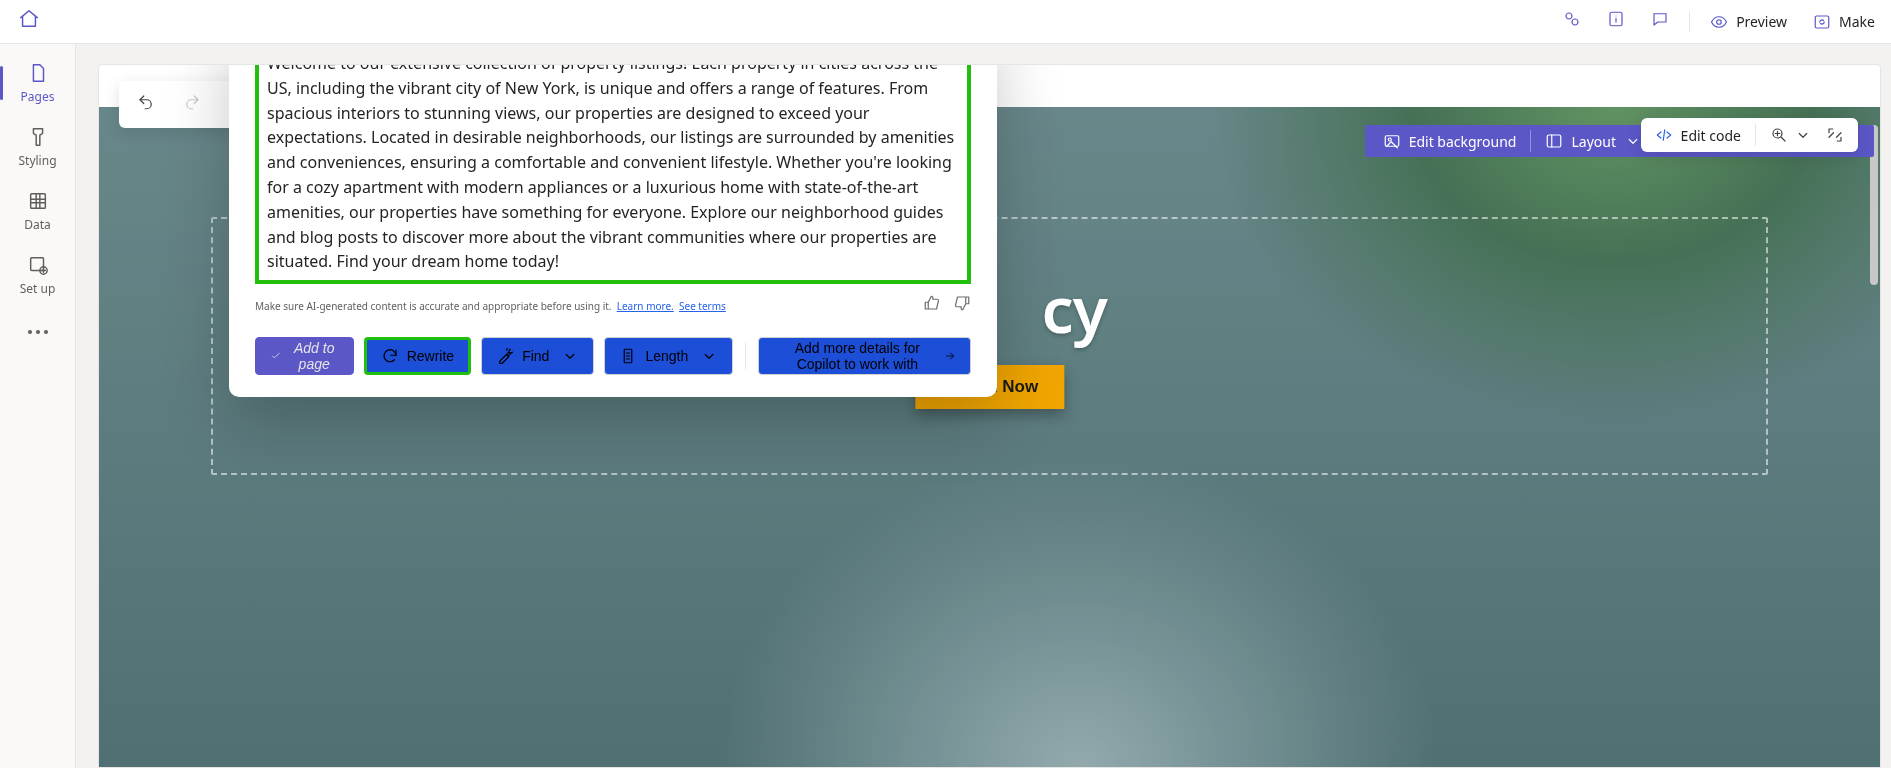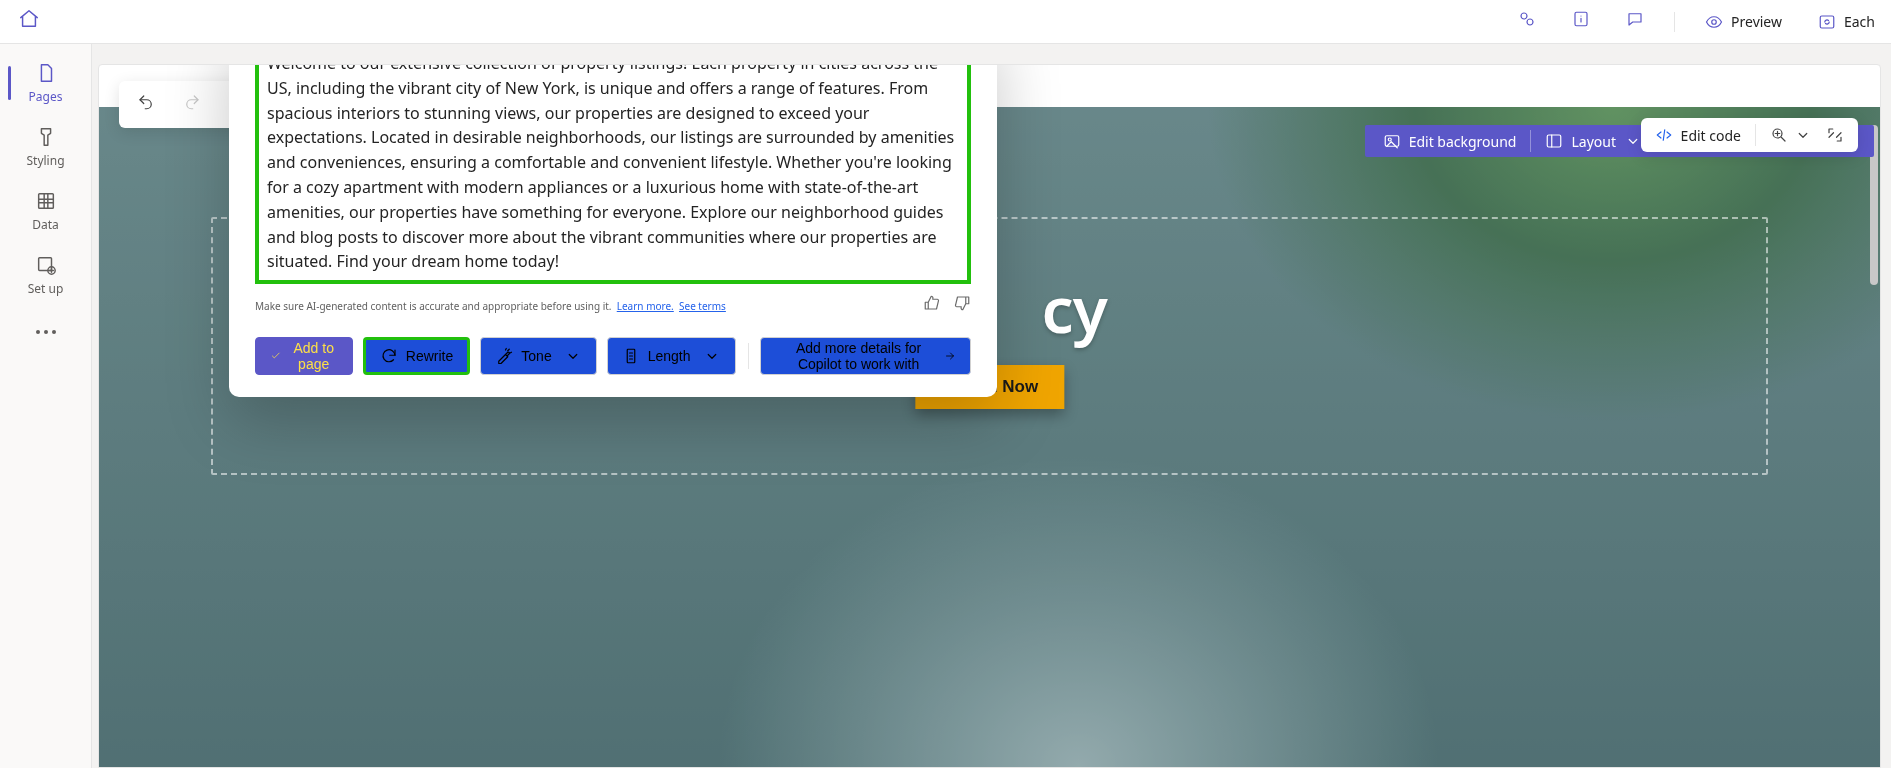--- a/index.html
+++ b/index.html
@@ -17,28 +17,28 @@
     --highlight:#22c00d;
   }
   *{box-sizing:border-box;}
   body{margin:0;font-family:"Segoe UI",system-ui,-apple-system,Roboto,Arial,sans-serif;color:var(--text);background:#fff;overflow:hidden;}
   .app{display:grid;grid-template-rows:44px 1fr;height:768px;width:1891px;position:relative;}
 
   
   .topbar{display:flex;align-items:center;border-bottom:1px solid var(--border-light);background:#fff;padding:0 10px 0 12px;gap:8px;position:relative;z-index:5;}
   .topbar .home{color:var(--purple);padding:6px;border-radius:4px;}
   .topbar-spacer{flex:1;}
-  .topbar-right{display:flex;align-items:center;gap:24px;}
+  .topbar-right{display:flex;align-items:center;gap:14px;}
   .topbar-right .icon-btn{color:var(--purple);padding:4px 6px;border-radius:4px;}
   .topbar-right .sep{width:1px;height:20px;background:var(--border-light);}
   .topbar-right .label-btn{display:flex;align-items:center;gap:8px;color:#242424;font-size:14px;padding:4px 6px;}
   .topbar-right .label-btn svg{color:var(--purple);}
 
   
-  .rail{position:absolute;left:0;top:44px;bottom:0;width:92px;background:#faf9f8;border-right:1px solid var(--border-light);display:flex;flex-direction:column;align-items:center;padding-top:8px;gap:2px;z-index:3;}
+  .rail{position:absolute;left:0;top:44px;bottom:0;width:76px;background:#faf9f8;border-right:1px solid var(--border-light);display:flex;flex-direction:column;align-items:center;padding-top:8px;gap:2px;z-index:3;}
   .rail-item{display:flex;flex-direction:column;align-items:center;justify-content:center;width:68px;height:62px;border-radius:4px;color:#605e5c;font-size:12px;gap:4px;cursor:pointer;position:relative;}
   .rail-item.active{color:var(--purple);}
   .rail-item.active::before{content:"";position:absolute;left:-4px;top:14px;width:3px;height:34px;background:var(--purple);border-radius:2px;}
   .rail-item svg{width:22px;height:22px;}
   .rail-more{margin-top:4px;color:#605e5c;width:68px;height:40px;display:flex;align-items:center;justify-content:center;}
   .rail-more span{width:4px;height:4px;border-radius:50%;background:#605e5c;margin:0 2px;}
 
   
   .canvas-shell{position:absolute;left:76px;top:44px;right:0;bottom:0;background:#f3f2f1;overflow:hidden;}
   .canvas-inner{position:absolute;left:22px;right:10px;top:20px;bottom:0;background:#fff;border:1px solid var(--border-light);border-radius:4px 4px 0 0;overflow:hidden;}
@@ -77,21 +77,21 @@
   
   .copilot{position:absolute;left:130px;top:-44px;width:768px;background:#fff;border-radius:10px;box-shadow:0 24px 64px rgba(0,0,0,.22);z-index:60;padding:0 0 22px 0;}
   .copilot-body{padding:20px 26px 8px 26px;}
   .gen-text{border:4px solid var(--highlight);padding:6px 8px;font-size:16px;line-height:1.55;color:#242424;}
   .disclaimer{display:flex;align-items:center;justify-content:space-between;margin-top:10px;}
   .disclaimer .txt{font-size:10px;color:var(--text-muted);}
   .disclaimer a{color:var(--blue-link);text-decoration:underline;}
   .disclaimer .fb{display:flex;gap:12px;color:#6b6b6b;}
   .copilot-actions{display:flex;align-items:center;gap:10px;padding:12px 26px 0 26px;}
   .btn{display:inline-flex;align-items:center;gap:8px;height:38px;padding:0 14px;border-radius:4px;border:1px solid var(--border);background:#1d4ed8;font-size:14px;cursor:pointer;}
-  .btn.primary{background:var(--purple);border-color:var(--purple);color:#fde047;}
+  .btn.primary{background:var(--purple);border-color:var(--purple);color:#e5e5e5;font-style:italic;}
   .btn.highlight{border:3px solid var(--highlight);}
   .btn .chev{margin-left:4px;}
   .action-sep{width:1px;height:26px;background:var(--border-light);margin:0 2px;}
   .more-details{display:inline-flex;align-items:center;gap:2px;}
 
   
   .scroll-thumb{position:absolute;right:0;top:0;bottom:0;width:12px;background:transparent;}
   .scroll-thumb .bar{position:absolute;right:2px;top:60px;width:8px;height:160px;background:#c8c8c8;border-radius:4px;}
 
   
@@ -135,21 +135,21 @@
             <path d="M2 12s3.5-7 10-7 10 7 10 7-3.5 7-10 7S2 12 2 12Z"></path>
             <circle cx="12" cy="12" r="3"></circle>
           </svg>
         <span>Preview</span>
       </div>
       <div class="label-btn">
         <svg viewBox="0 0 24 24">
             <rect x="3" y="4" width="18" height="16" rx="2"></rect>
             <path d="M9 12a3 3 0 0 1 5-2M15 12a3 3 0 0 1-5 2"></path>
           </svg>
-        <span>Each</span>
+        <span>Make</span>
       </div>
     </div>
   </div>
 
   <div class="rail">
     <div class="rail-item active">
       <svg viewBox="0 0 24 24" fill="currentColor" stroke="none">
           <path d="M7 3h7l4 4v14H7V3Z"></path>
         </svg>
       <span>Pages</span>
@@ -328,21 +328,21 @@
                 <path d="M20 11a8 8 0 1 0-2 6"></path>
                 <path d="m20 4v7h-7"></path>
               </svg>
             <span>Rewrite</span>
           </button>
           <button class="btn">
             <svg viewBox="0 0 24 24">
                 <path d="m5 19 9-9 3 3-9 9H5v-3ZM14 10l3-3c1-1 3 1 2 2l-2 2"></path>
                 <path d="M17 5l2-2M20 8l2-1M14 4l1-2"></path>
               </svg>
-            <span>Tone</span>
+            <span>Find</span>
             <svg class="chev" viewBox="0 0 24 24">
                 <path d="m7 10 5 5 5-5"></path>
               </svg>
           </button>
           <button class="btn">
             <svg viewBox="0 0 24 24">
                 <rect x="7" y="3" width="10" height="18" rx="1"></rect>
                 <path d="M10 8h4M10 12h4M10 16h4"></path>
               </svg>
             <span>Length</span>

